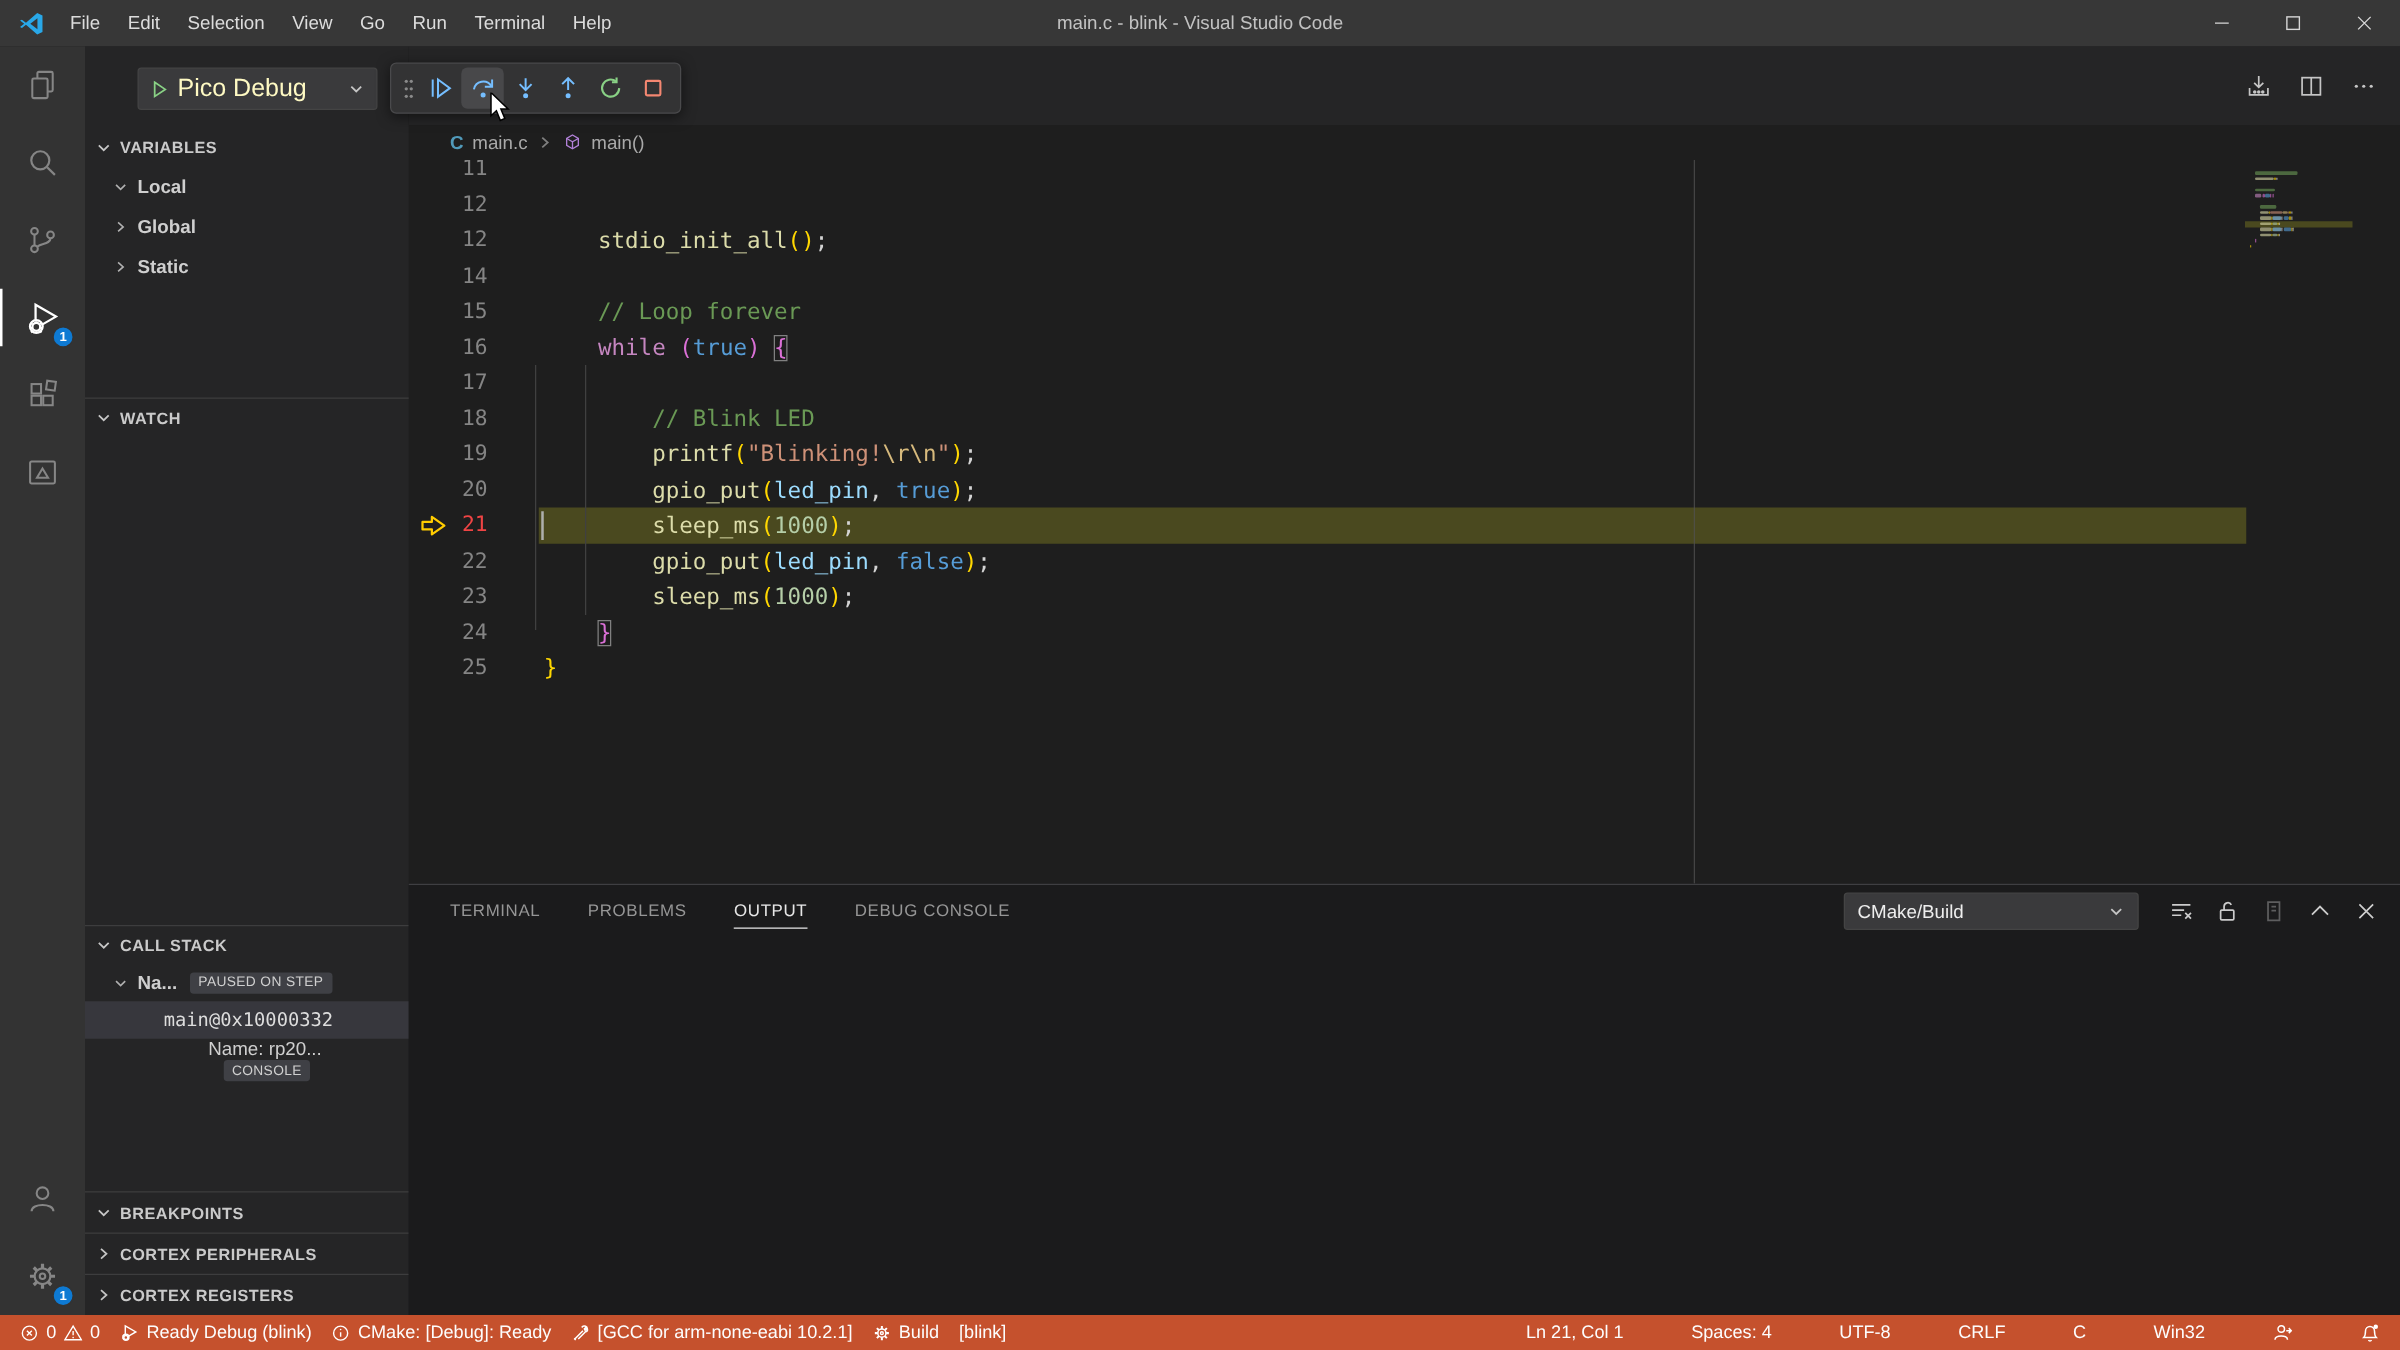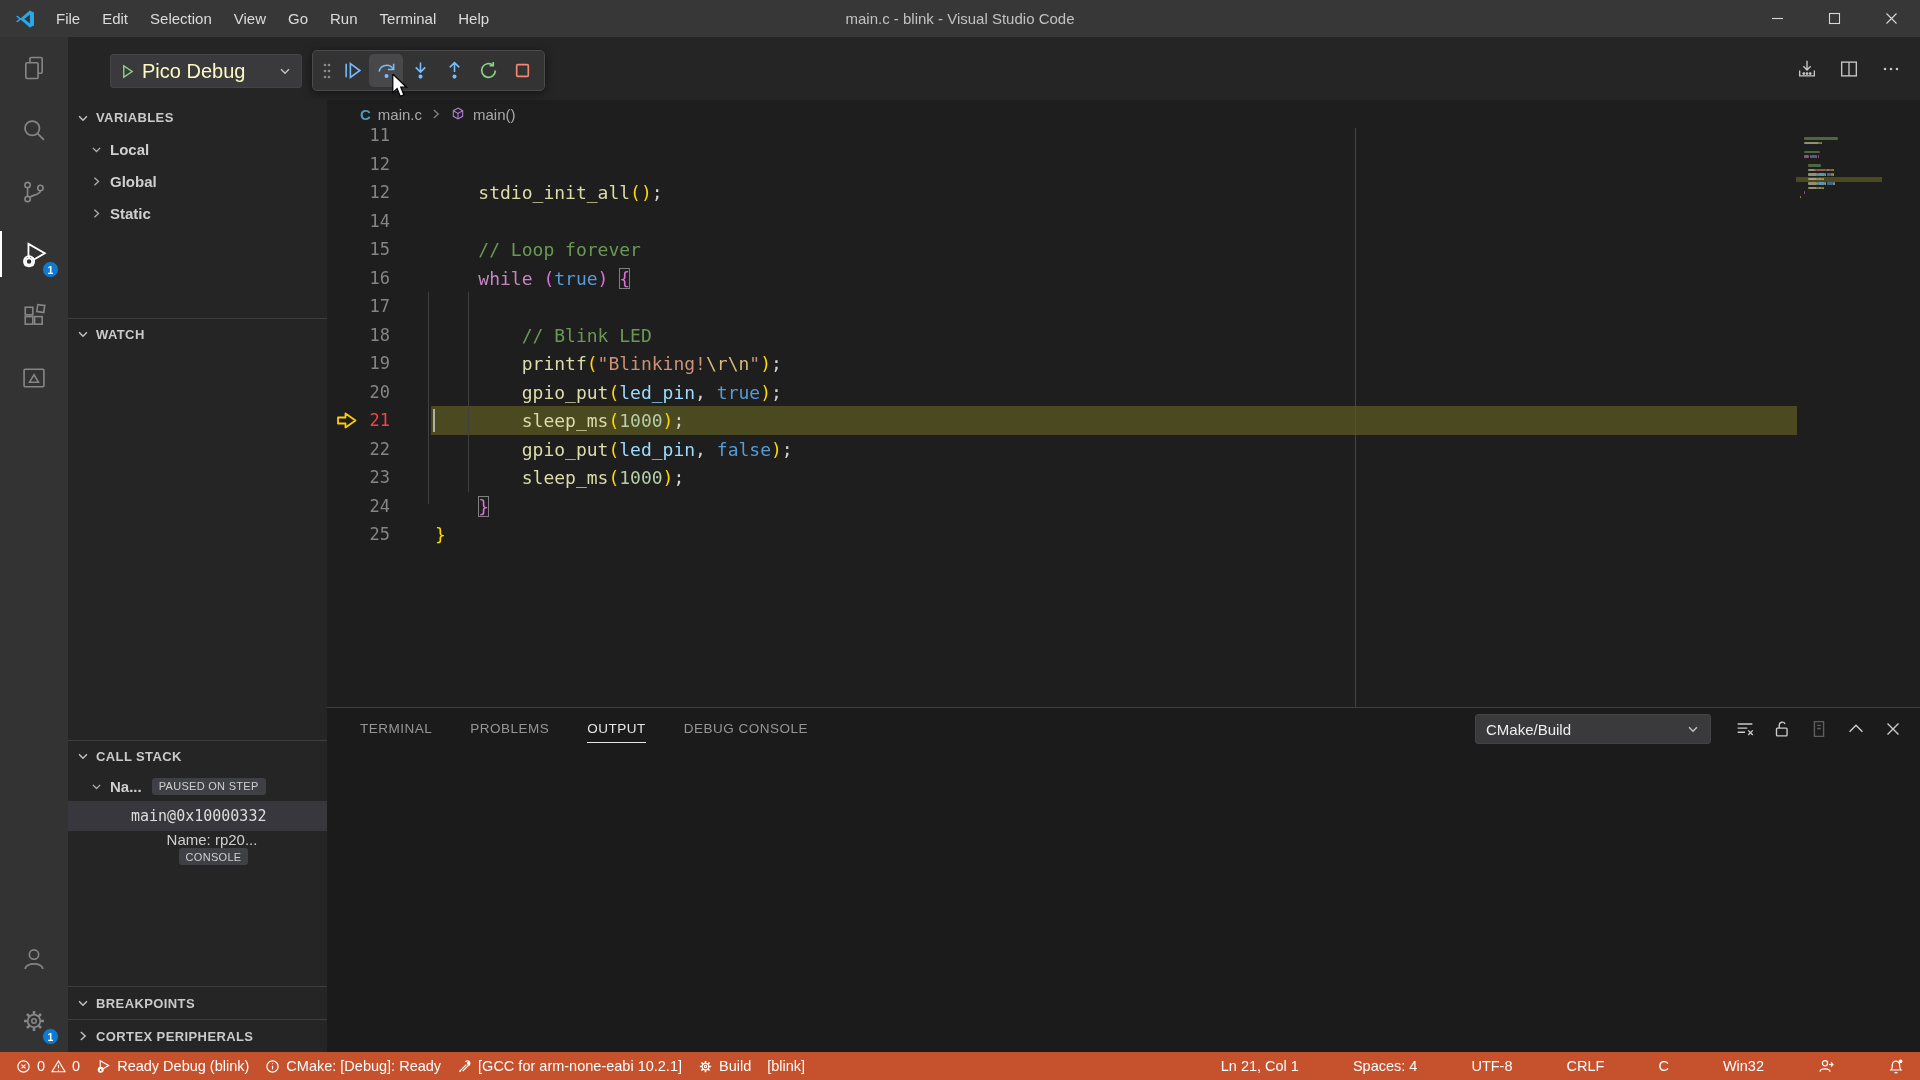--- a/index.html
+++ b/index.html
@@ -277,20 +277,26 @@
         <svg class="chev" width="14" height="14" viewBox="0 0 16 16">
             <path d="M3.5 6 L8 10.5 L12.5 6"></path>
           </svg>
         <span class="sec-title">BREAKPOINTS</span>
       </div>
       <div class="sec-header sec-line">
         <svg class="chev" width="14" height="14" viewBox="0 0 16 16">
             <path d="M5.5 3.5 L10.5 8 L5.5 12.5"></path>
           </svg>
         <span class="sec-title">CORTEX PERIPHERALS</span>
+      </div>
+      <div class="sec-header sec-line">
+        <svg class="chev" width="14" height="14" viewBox="0 0 16 16">
+            <path d="M5.5 3.5 L10.5 8 L5.5 12.5"></path>
+          </svg>
+        <span class="sec-title">CORTEX REGISTERS</span>
       </div>
     </div>
   </div>
 
   <div id="editor-region">
     <div id="editor-top">
       <span>
         <svg width="22" height="22" viewBox="0 0 24 24" stroke="currentColor" stroke-width="1.5" fill="none">
           <path d="M12 3 V12.5 M8 9 L12 13 L16 9"></path>
           <path d="M4 13.5 V19.5 H20 V13.5"></path>

